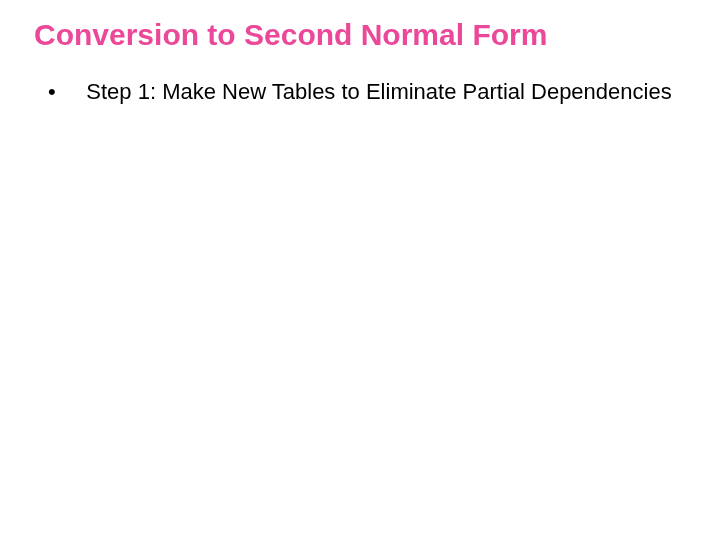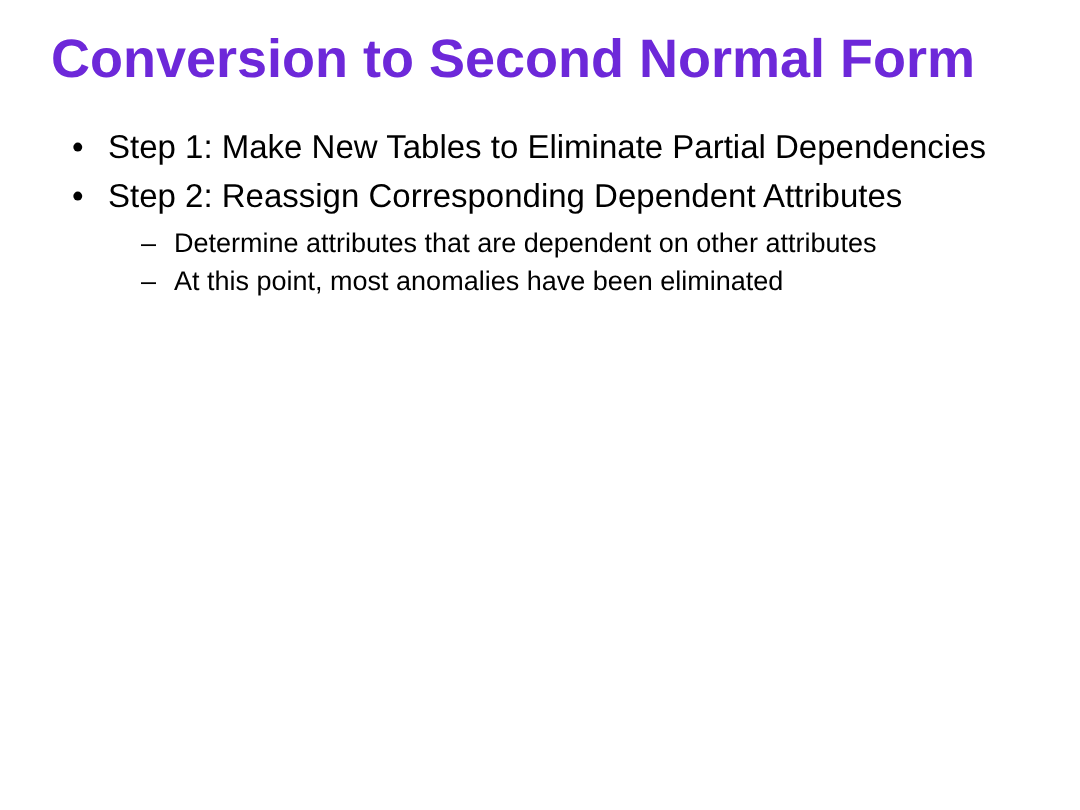--- a/index.html
+++ b/index.html
@@ -11,30 +11,31 @@
     font-family: Arial, Helvetica, sans-serif;
     color: #000000;
   }
   .slide {
     box-sizing: border-box;
     width: 720px;
     height: 540px;
     padding: 18px 34px 0 34px;
   }
   .title {
-    font-size: 36px;
+    font-size: 30px;
     font-weight: bold;
-    color: #6d28d9;
+    color: #ec4899;
     margin: 0 0 26px 0;
     line-height: 1.15;
   }
   ul.level1 {
     list-style: none;
     margin: 0;
     padding: 0 0 0 14px;
+    text-align: center;
   }
   ul.level1 > li {
     position: relative;
     padding-left: 24px;
     font-size: 22px;
     line-height: 1.22;
     margin-bottom: 6px;
   }
   ul.level1 > li::before {
     content: "•";
@@ -65,21 +66,14 @@
 </style>
 </head>
 <body>
 
 <div class="slide">
   <h1 class="title">Conversion to Second Normal Form</h1>
   <ul class="level1">
     <li>
       <span>Step 1: Make New Tables to Eliminate Partial Dependencies</span>
     </li>
-    <li>
-      <span>Step 2: Reassign Corresponding Dependent Attributes</span>
-      <ul class="level2">
-        <li>Determine attributes that are dependent on other attributes</li>
-        <li>At this point, most anomalies have been eliminated</li>
-      </ul>
-    </li>
   </ul>
 </div>
 
 </body></html>

